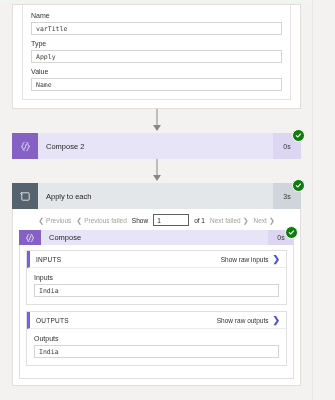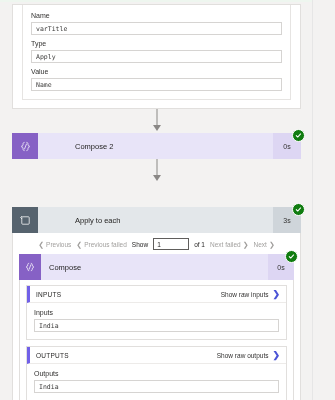--- a/index.html
+++ b/index.html
@@ -60,24 +60,24 @@
     position:absolute;left:50%;top:16px;
     width:0;height:0;transform:translateX(-50%);
     border-left:4px solid transparent;border-right:4px solid transparent;
     border-top:6px solid #8a8886;
   }
 
   
   .actionwrap{position:relative;margin:0 12px;}
   .actionbar{
     display:flex;align-items:stretch;height:26px;
-    box-sizing:border-box;position:relative;gap:29px;
+    box-sizing:border-box;position:relative;
   }
   .actionbar.compose{background:#e8e4f8;}
-  .actionbar.loop{background:#e3e7ea;margin-top:24px;}
+  .actionbar.loop{background:#e3e7ea;}
   .act-icon{
     width:26px;min-width:26px;display:flex;align-items:center;justify-content:center;
     color:#ffffff;
   }
   .actionbar.compose .act-icon{background:#8661c5;}
   .actionbar.loop .act-icon{background:#56636e;}
   .act-title{
     flex:1;display:flex;align-items:center;padding-left:8px;
     font-size:7.5px;color:#201f1e;
   }
@@ -110,21 +110,21 @@
   .pager .lbl-of{color:#201f1e;}
   .pgbox{
     width:36px;height:12px;border:1px solid #605e5c;background:#fff;
     font-size:6.5px;color:#201f1e;line-height:12px;padding:0 3px;
     box-sizing:border-box;
   }
 
   
   .innerwrap{position:relative;margin-top:3px;}
   .innerbar{
-    display:flex;align-items:stretch;height:26px;background:#e8e4f8;
+    display:flex;align-items:stretch;height:15px;background:#e8e4f8;
     position:relative;box-sizing:border-box;
   }
   .innerbar .act-icon{width:22px;min-width:22px;background:#8661c5;}
   .innerbar .act-title{font-size:7.5px;}
   .innerbar .act-dur{width:26px;background:#ddd6f3;}
   .innerbody{
     background:#ffffff;border:1px solid #e1dfdd;border-top:none;
     box-sizing:border-box;padding:5px 6px 6px 6px;
   }
 

